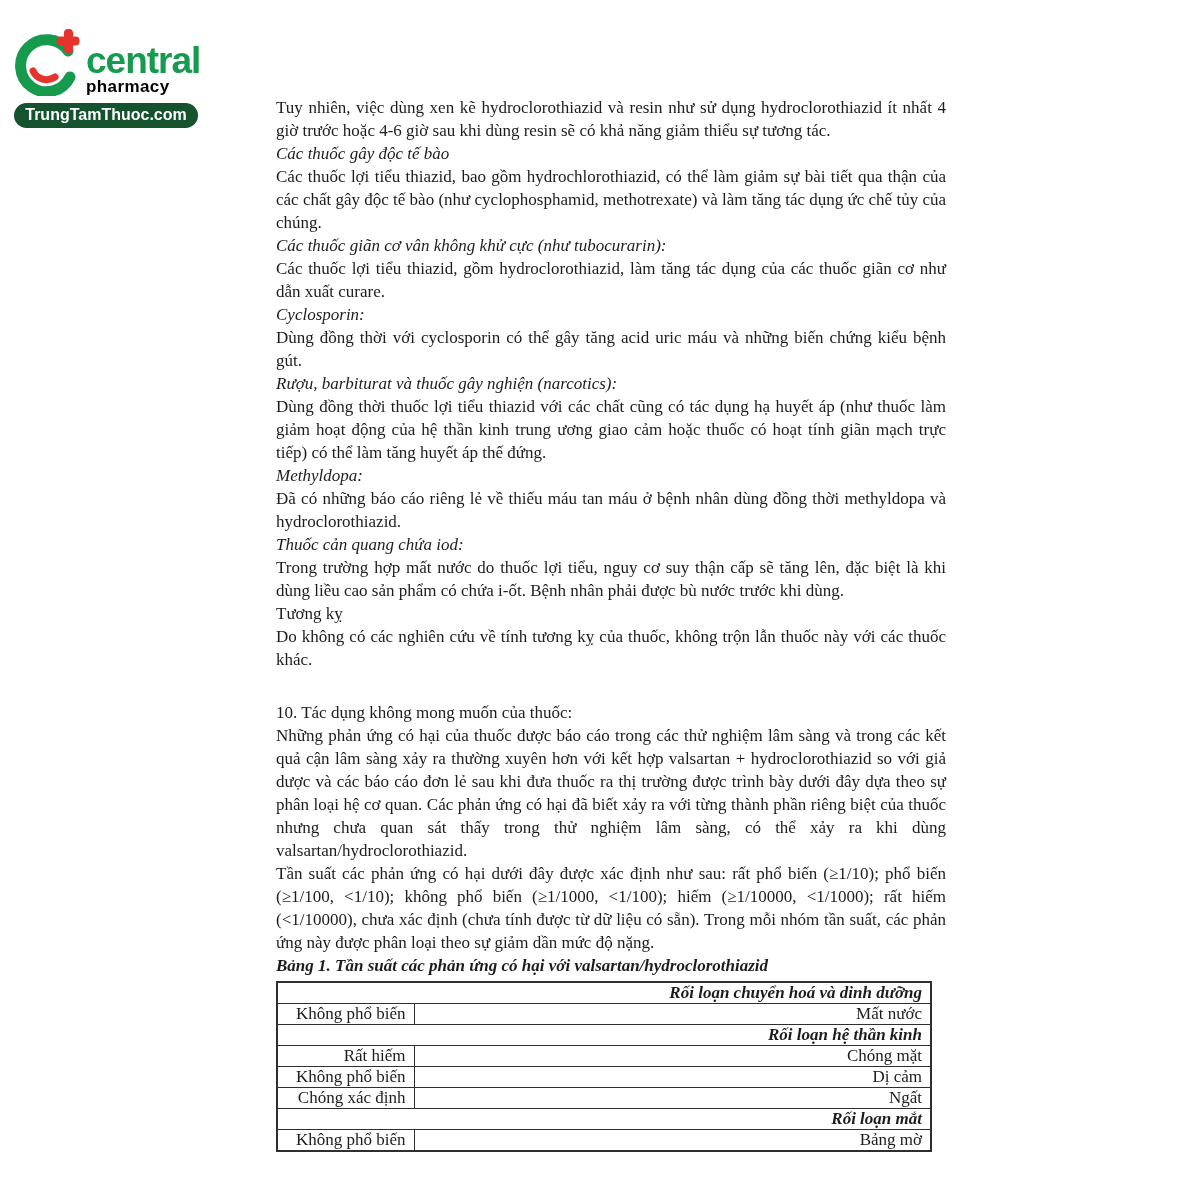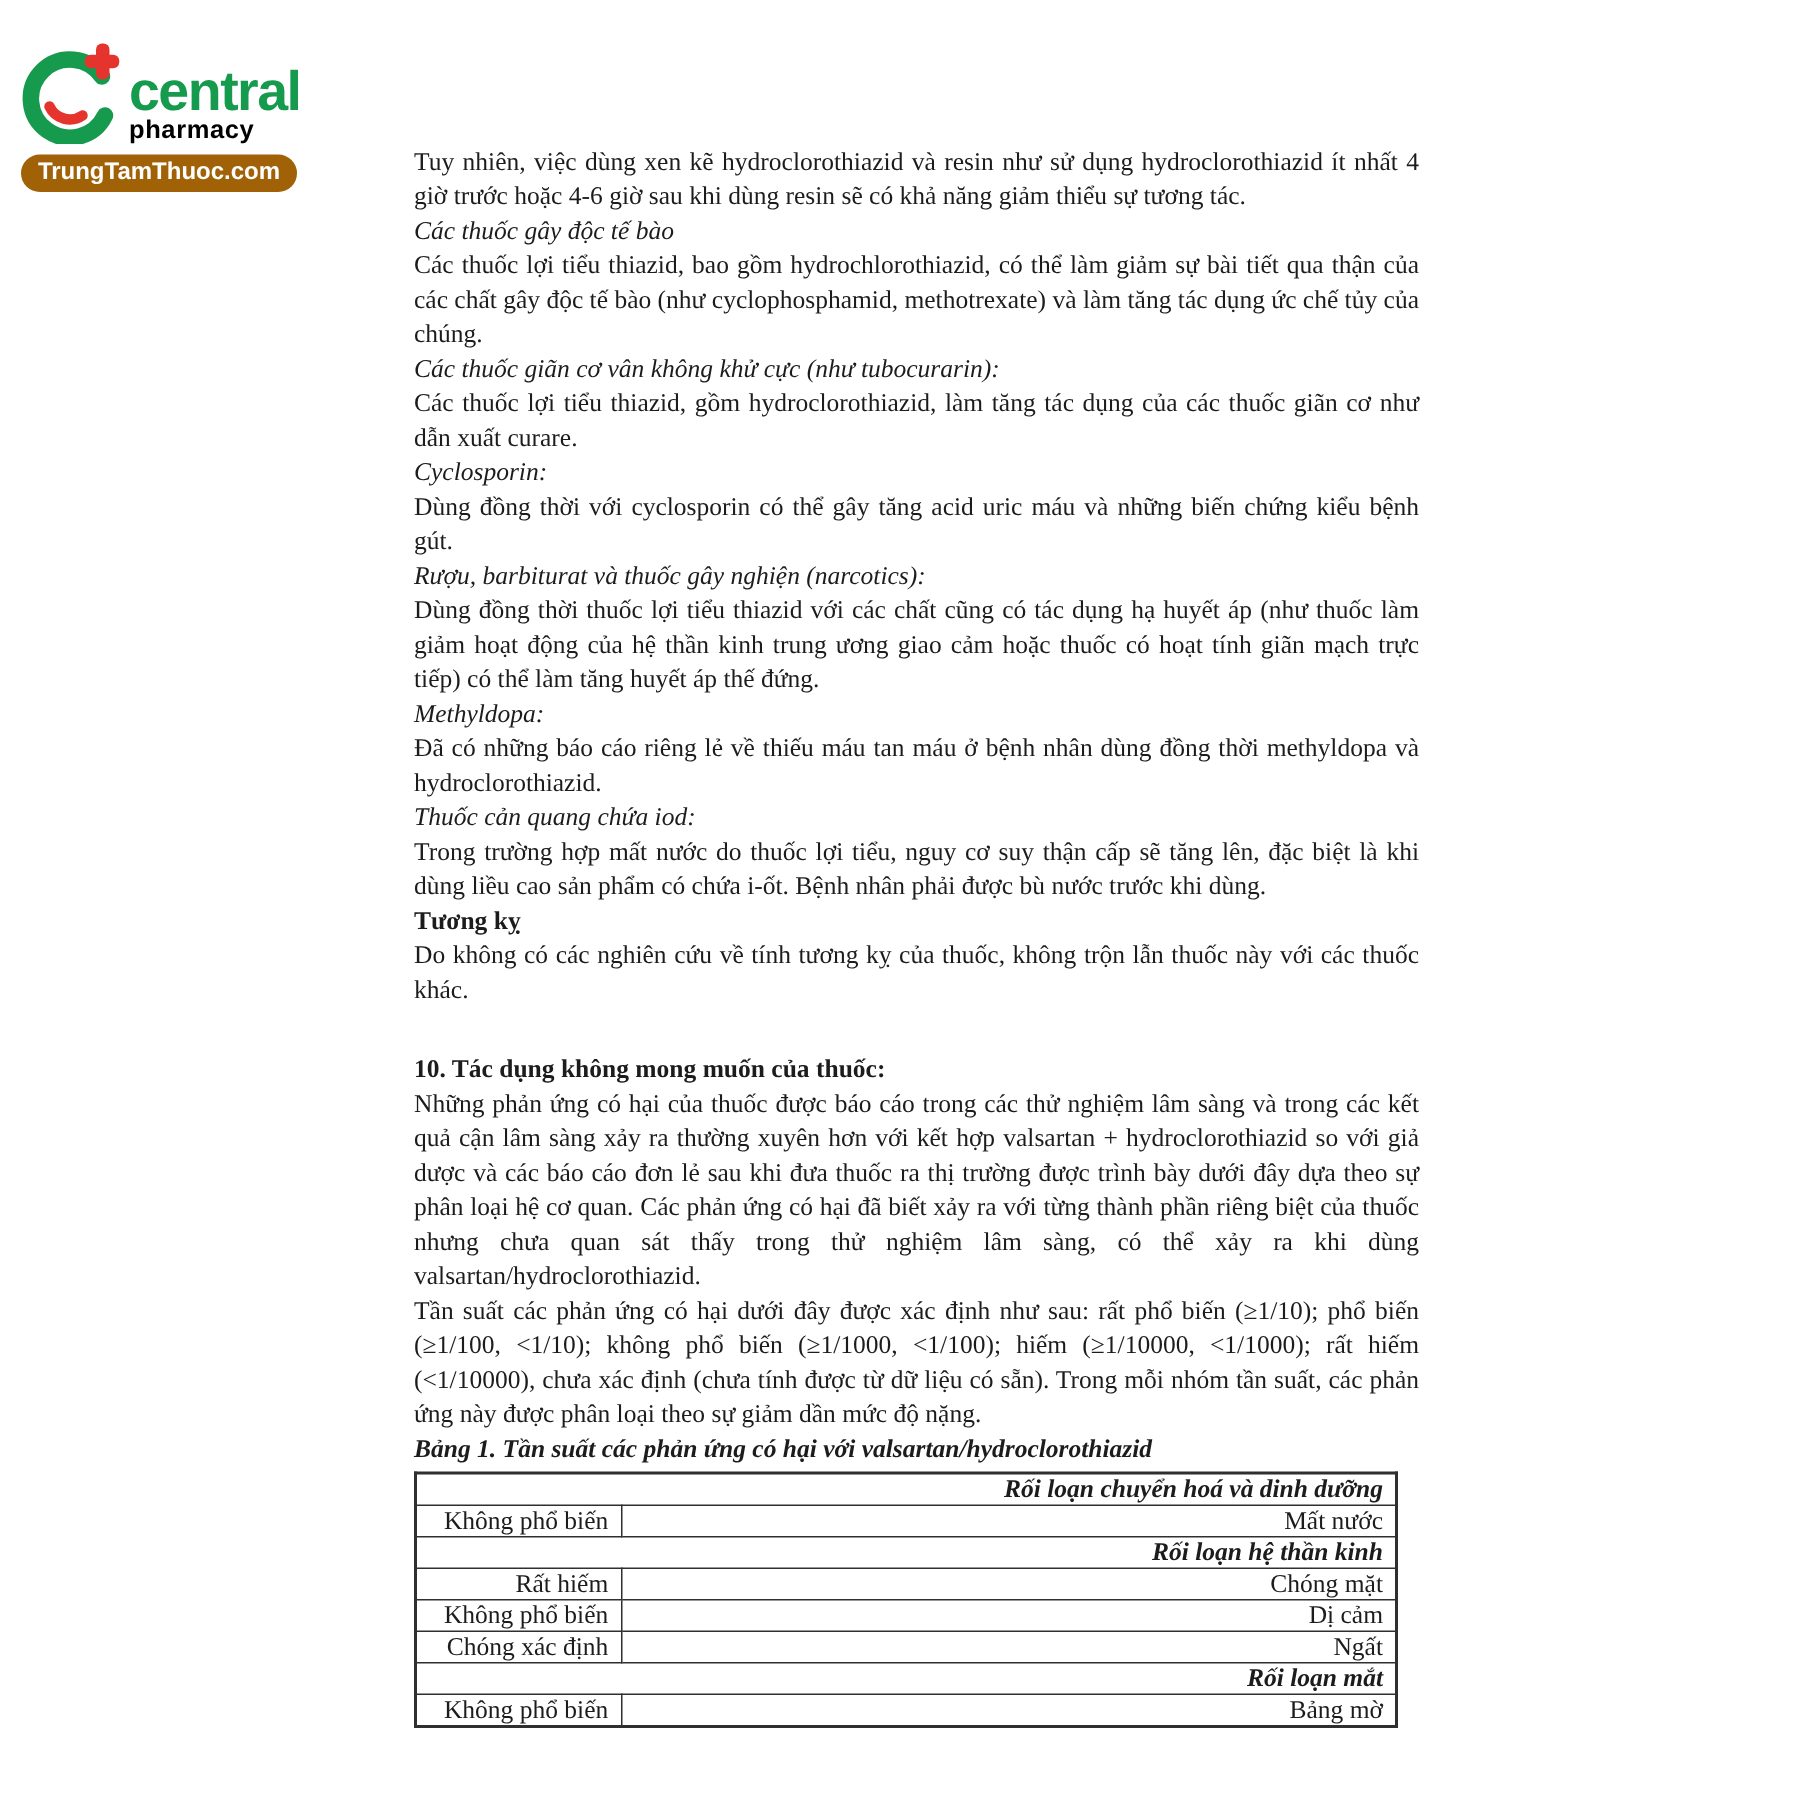--- a/index.html
+++ b/index.html
@@ -9,29 +9,29 @@
 
   
   .logo { position:absolute; left:14px; top:28px; width:198px; }
   .logo-top { display:flex; align-items:flex-start; }
   .logo-mark { width:66px; height:68px; flex:none; }
   .logo-text { margin-left:6px; padding-top:16px; }
   .logo-brand { font-family:"Liberation Sans", sans-serif; font-weight:bold; color:#169a4e;
                 font-size:37px; line-height:33px; letter-spacing:-1px; }
   .logo-sub   { font-family:"Liberation Sans", sans-serif; font-weight:bold; color:#000000;
                 font-size:17px; line-height:19px; letter-spacing:0.4px; }
-  .logo-badge { margin-top:7px; width:184px; background:#a16207; border-radius:13px;
+  .logo-badge { margin-top:7px; width:184px; background:#14532d; border-radius:13px;
                 color:#fff; font-family:"Liberation Sans", sans-serif; font-weight:bold;
                 font-size:16px; text-align:center; padding:3px 0 4px 0; }
 
   
   .content { position:absolute; left:276px; top:96px; width:670px; }
   .blk { font-size:17px; line-height:23px; text-align:justify; }
   .blk.italic { font-style:italic; text-align:left; }
-  .blk.bold { font-weight:bold; text-align:left; }
+  .blk.bold { font-weight:normal; text-align:left; }
   .blk.gap { margin-top:30px; }
 
   .table-caption { font-weight:bold; font-style:italic; font-size:17px; line-height:23px; }
 
   table.adr { border-collapse:collapse; width:656px; margin-top:4px;
               border:2px solid #2f2f2f;text-align:right; }
   table.adr td { border:1px solid #2f2f2f; font-size:17px; line-height:20px;
                  padding:0 8px; height:21px; vertical-align:middle; }
   td.freq { width:137px; }
   td.section { font-weight:bold; font-style:italic; }

